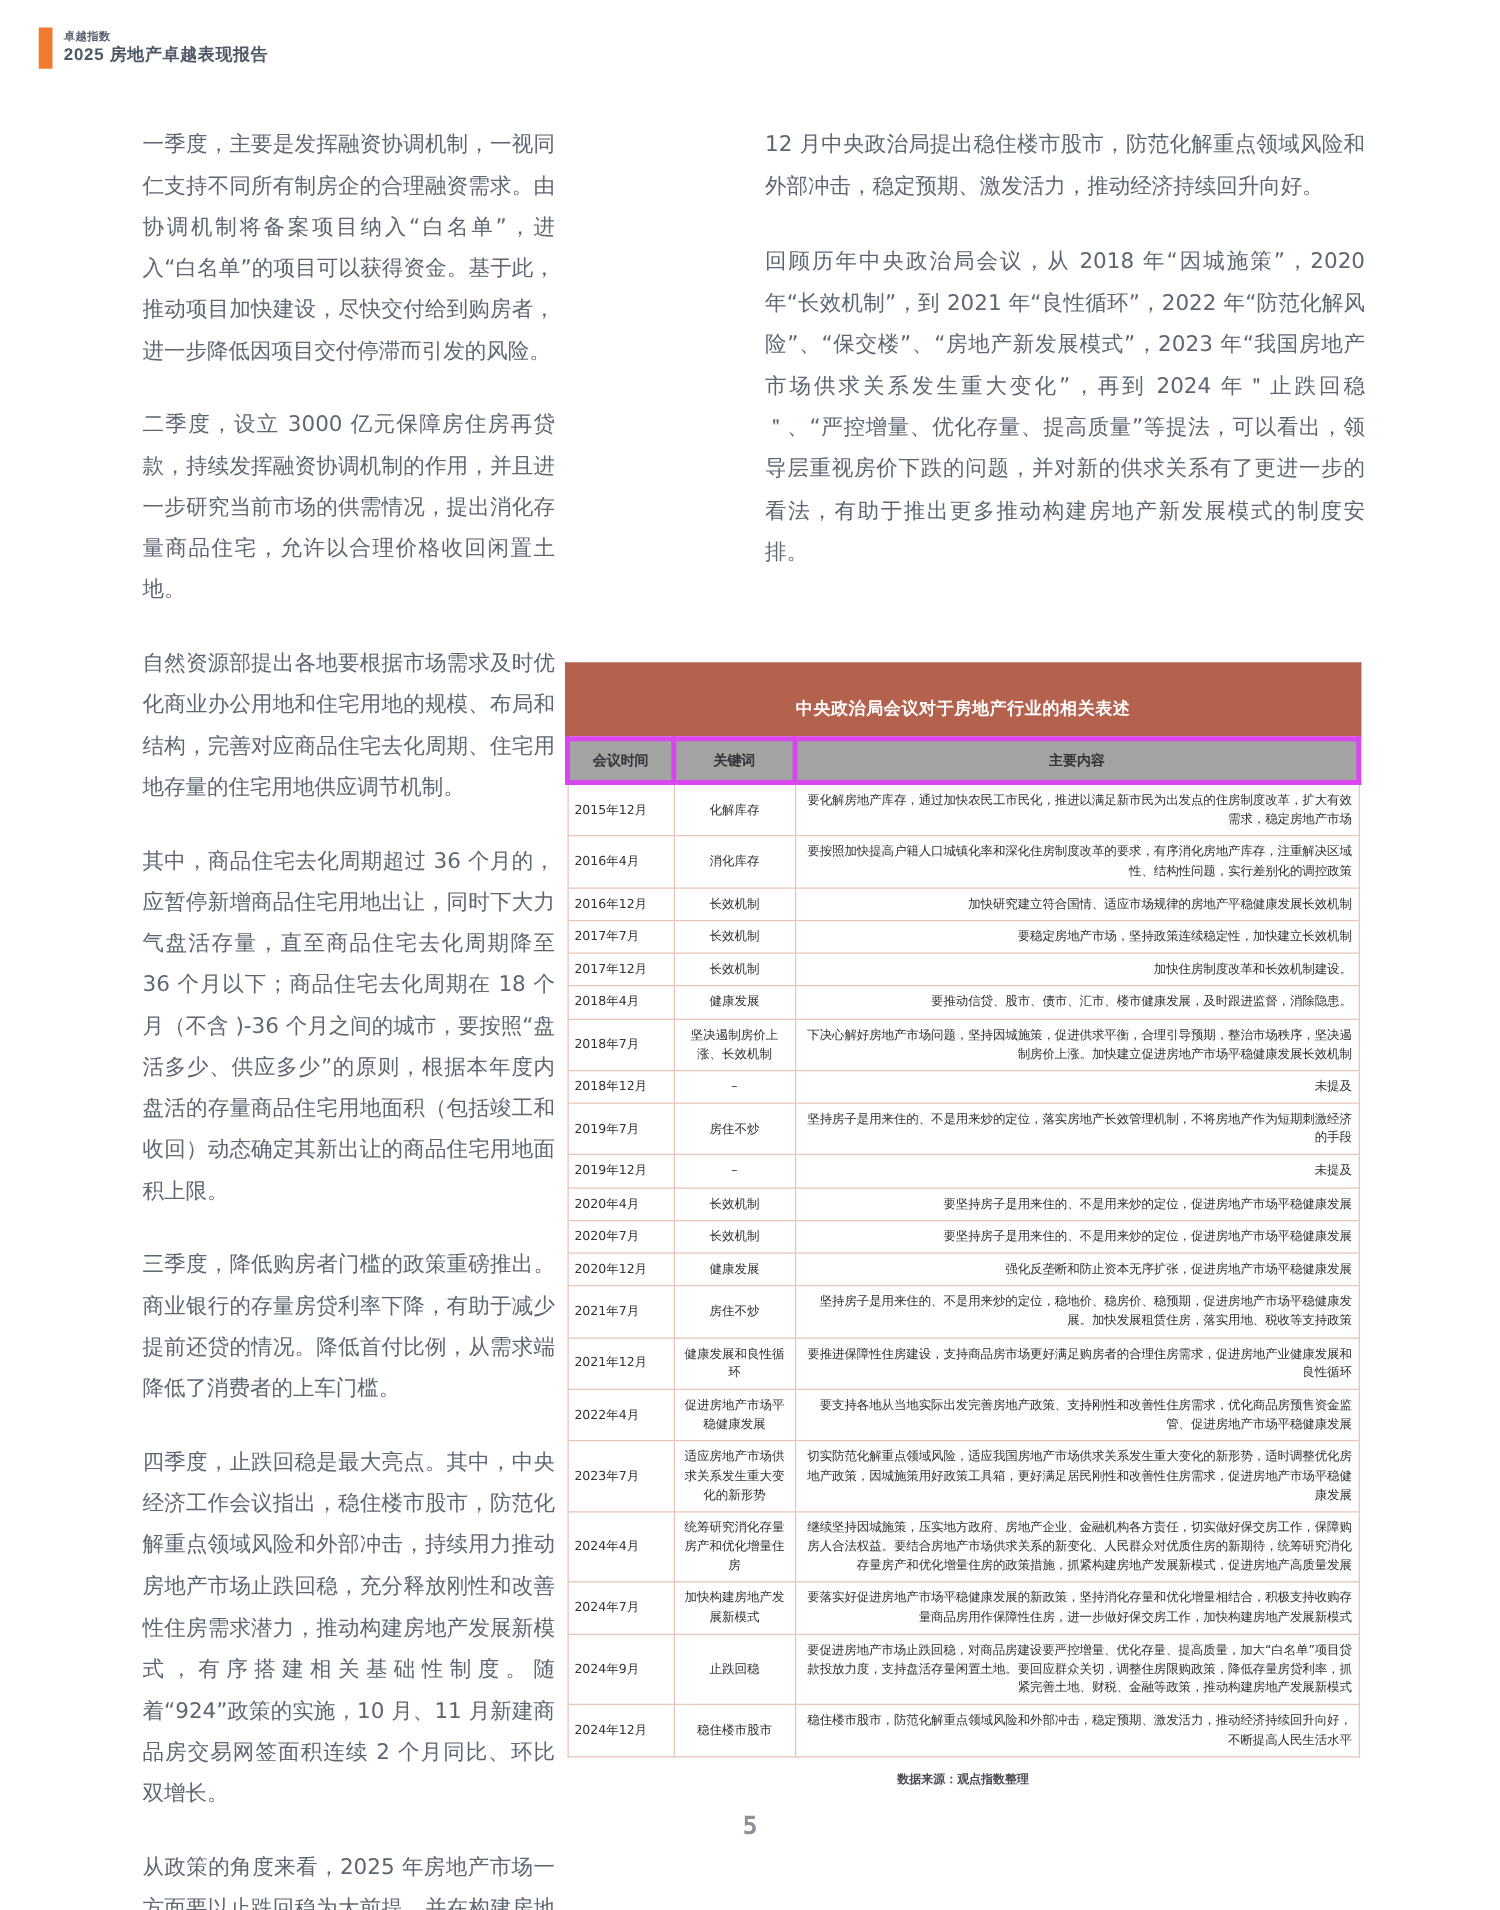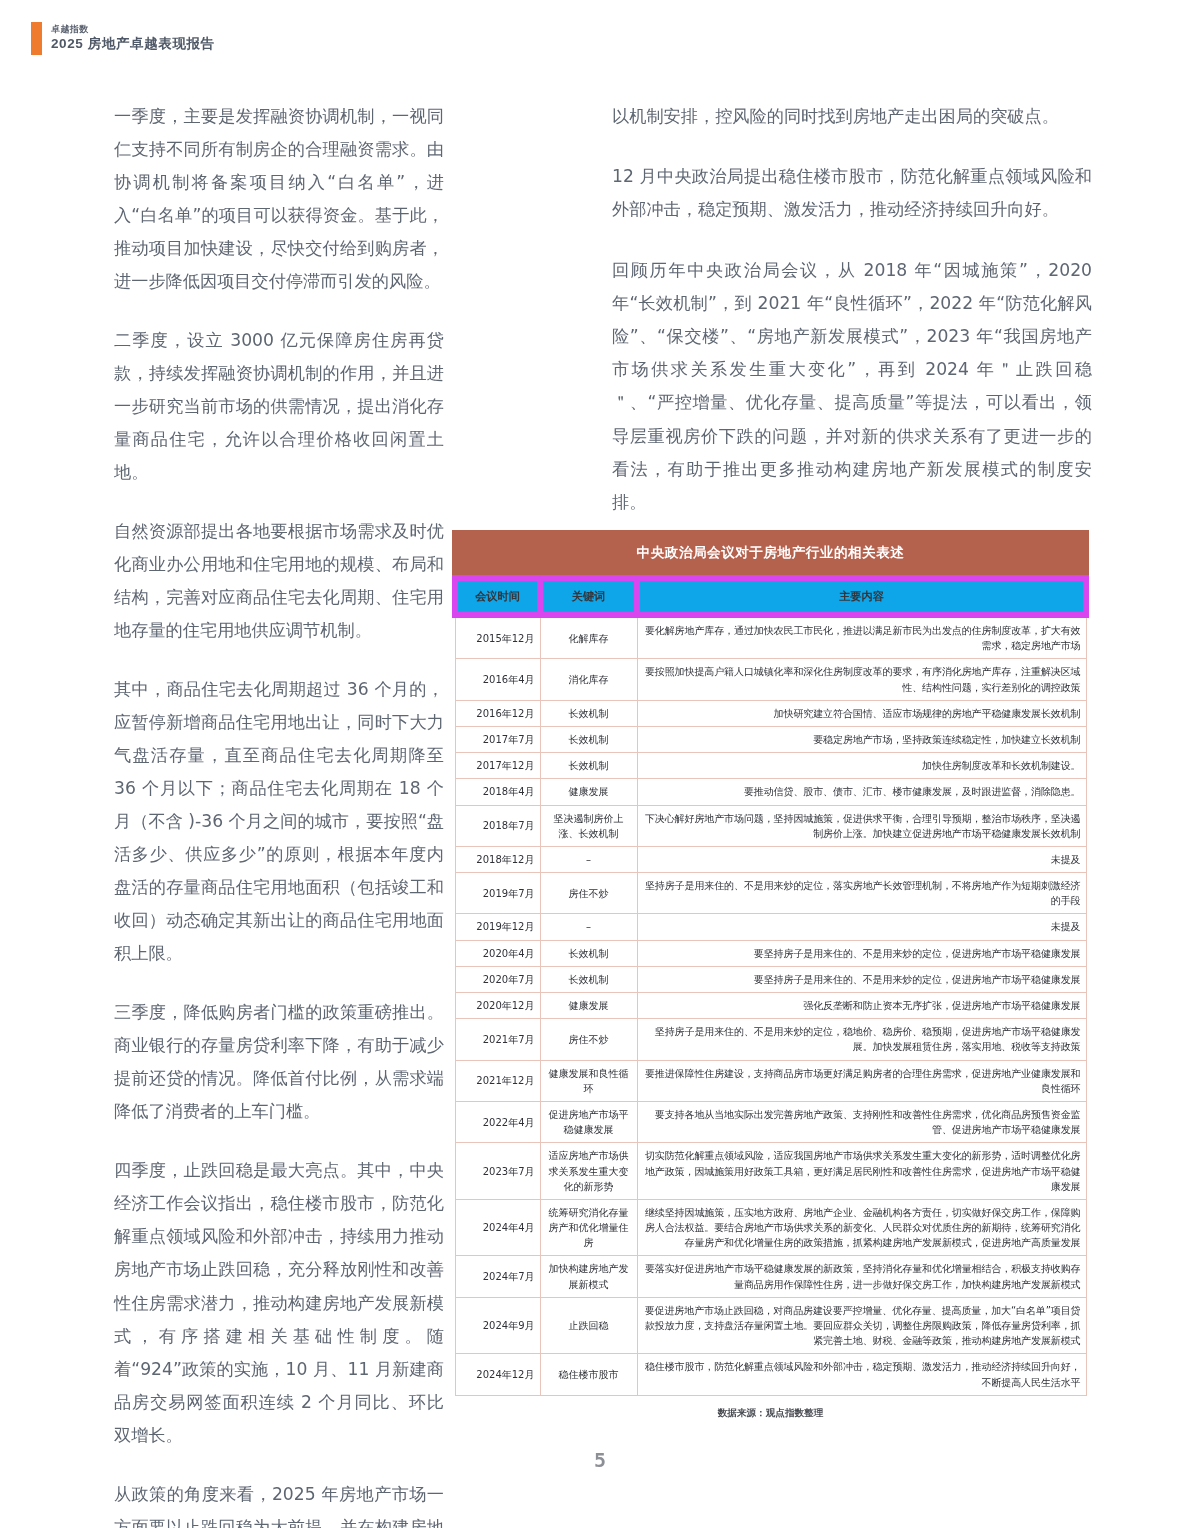--- a/index.html
+++ b/index.html
@@ -97,44 +97,44 @@
     border-collapse: collapse;
     width: 100%;
     table-layout: fixed;
     font-family: "DejaVu Sans", "Liberation Sans", sans-serif;
   }
   table.policy-table caption {
     background: #b4614e;
     color: #ffffff;
     font-size: 13.6px;
     font-weight: bold;
-    padding: 13px 4px 13px 4px;
+    padding: 27px 4px 13px 4px;
     letter-spacing: .5px;
     border: 1px solid #b4614e;
     border-bottom: none;
   }
   table.policy-table th {
-    background: #0ea5e9;
+    background: #a3a3a3;
     color: #33353a;
     font-size: 11.2px;
     font-weight: bold;
     padding: 8px 3px;
-    border: 6px solid #d946ef;
+    border: 4px solid #d946ef;
     text-align: center;
   }
   table.policy-table td {
     border: 1px solid #e8c4ba;
     font-size: 10px;
     color: #2f3137;
     padding: 5px 5px;
     line-height: 1.52;
     vertical-align: middle;
   }
   td.c-date {
-    text-align: right;
+    text-align: left;
     white-space: nowrap;
     font-size: 10.2px;
   }
   td.c-key {
     text-align: center;
     font-size: 10.2px;
   }
   td.c-body {
     text-align: right;
     font-size: 10.1px;
@@ -183,21 +183,20 @@
     <p class="para">一季度，主要是发挥融资协调机制，一视同仁支持不同所有制房企的合理融资需求。由协调机制将备案项目纳入“白名单”，进入“白名单”的项目可以获得资金。基于此，推动项目加快建设，尽快交付给到购房者，进一步降低因项目交付停滞而引发的风险。</p>
     <p class="para">二季度，设立 3000 亿元保障房住房再贷款，持续发挥融资协调机制的作用，并且进一步研究当前市场的供需情况，提出消化存量商品住宅，允许以合理价格收回闲置土地。</p>
     <p class="para">自然资源部提出各地要根据市场需求及时优化商业办公用地和住宅用地的规模、布局和结构，完善对应商品住宅去化周期、住宅用地存量的住宅用地供应调节机制。</p>
     <p class="para">其中，商品住宅去化周期超过 36 个月的，应暂停新增商品住宅用地出让，同时下大力气盘活存量，直至商品住宅去化周期降至 36 个月以下；商品住宅去化周期在 18 个月（不含 )-36 个月之间的城市，要按照“盘活多少、供应多少”的原则，根据本年度内盘活的存量商品住宅用地面积（包括竣工和收回）动态确定其新出让的商品住宅用地面积上限。</p>
     <p class="para">三季度，降低购房者门槛的政策重磅推出。商业银行的存量房贷利率下降，有助于减少提前还贷的情况。降低首付比例，从需求端降低了消费者的上车门槛。</p>
     <p class="para">四季度，止跌回稳是最大亮点。其中，中央经济工作会议指出，稳住楼市股市，防范化解重点领域风险和外部冲击，持续用力推动房地产市场止跌回稳，充分释放刚性和改善性住房需求潜力，推动构建房地产发展新模式，有序搭建相关基础性制度。随着“924”政策的实施，10 月、11 月新建商品房交易网签面积连续 2 个月同比、环比双增长。</p>
     <p class="para">从政策的角度来看，2025 年房地产市场一方面要以止跌回稳为大前提，并在构建房地产新模式过程中，不断辅</p>
   </div>
 
   <div class="col-right">
-    <p class="para">以机制安排，控风险的同时找到房地产走出困局的突破点。</p>
     <p class="para">12 月中央政治局提出稳住楼市股市，防范化解重点领域风险和外部冲击，稳定预期、激发活力，推动经济持续回升向好。</p>
     <p class="para">回顾历年中央政治局会议，从 2018 年“因城施策”，2020 年“长效机制”，到 2021 年“良性循环”，2022 年“防范化解风险”、“保交楼”、“房地产新发展模式”，2023 年“我国房地产市场供求关系发生重大变化”，再到 2024 年＂止跌回稳＂、“严控增量、优化存量、提高质量”等提法，可以看出，领导层重视房价下跌的问题，并对新的供求关系有了更进一步的看法，有助于推出更多推动构建房地产新发展模式的制度安排。</p>
   </div>
 
   <div class="table-wrap">
     <table class="policy-table">
       <caption>中央政治局会议对于房地产行业的相关表述</caption>
       <colgroup>
         <col class="w-date">
         <col class="w-key">

